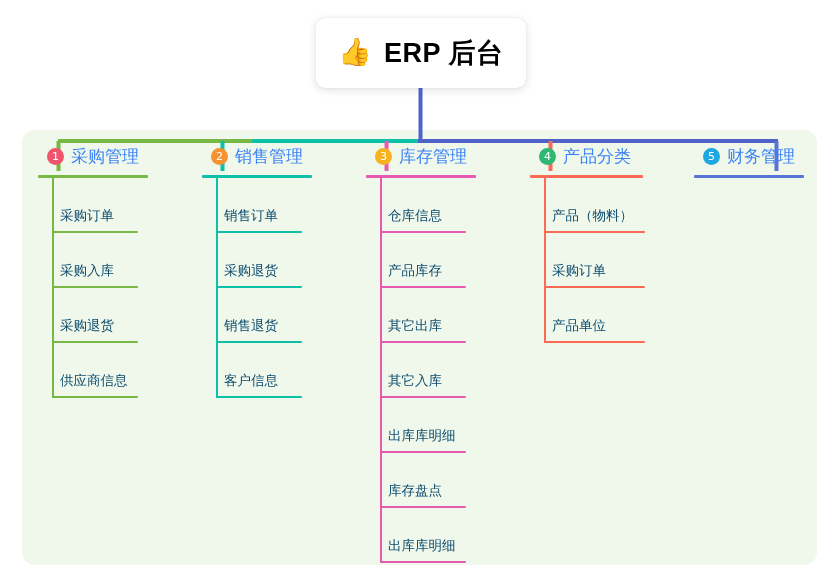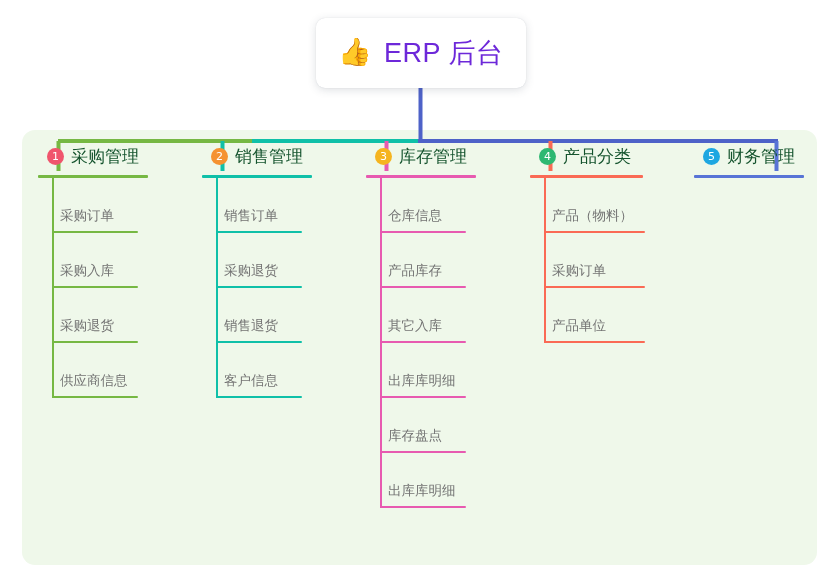--- a/index.html
+++ b/index.html
@@ -36,23 +36,24 @@
     box-sizing: border-box;
   }
   #root-emoji {
     font-size: 27px;
     line-height: 1;
     display: block;
     margin-top: -2px;
   }
   #root-label {
     font-size: 27px;
-    color: #6d28d9;
+    color: #000000;
     letter-spacing: 0.5px;
     white-space: nowrap;
+    font-weight: bold;
   }
 
   
   #panel {
     position: absolute;
     left: 22px;
     top: 130px;
     width: 795px;
     height: 435px;
     background: #eff8ea;
@@ -88,21 +89,21 @@
     border-radius: 50%;
     color: #ffffff;
     font-size: 11px;
     line-height: 17px;
     text-align: center;
     flex: 0 0 auto;
     font-family: "DejaVu Sans", sans-serif;
   }
   .col-title {
     font-size: 17px;
-    color: #14532d;
+    color: #3b82f6;
     white-space: nowrap;
   }
   .col-rule {
     height: 3px;
     margin-top: 7px;
     border-radius: 1px;
   }
   .leaves {
     position: relative;
     margin-top: 0;
@@ -110,21 +111,21 @@
   .leaf {
     position: relative;
     height: 55px;
     box-sizing: border-box;
   }
   .leaf-label {
     position: absolute;
     left: 22px;
     bottom: 8px;
     font-size: 13.5px;
-    color: #737373;
+    color: #0c4a6e;
     white-space: nowrap;
   }
   .leaf-rule {
     position: absolute;
     left: 14px;
     bottom: 0;
     height: 2px;
     border-radius: 1px;
   }
   .leaf-spine {
@@ -225,20 +226,24 @@
           <div class="leaf-spine" style="background: rgb(231, 90, 176);"></div>
           <div class="leaf">
             <span class="leaf-label">仓库信息</span>
             <div class="leaf-rule" style="background: rgb(231, 90, 176); width: 86px;"></div>
           </div>
           <div class="leaf">
             <span class="leaf-label">产品库存</span>
             <div class="leaf-rule" style="background: rgb(231, 90, 176); width: 86px;"></div>
           </div>
           <div class="leaf">
+            <span class="leaf-label">其它出库</span>
+            <div class="leaf-rule" style="background: rgb(231, 90, 176); width: 86px;"></div>
+          </div>
+          <div class="leaf">
             <span class="leaf-label">其它入库</span>
             <div class="leaf-rule" style="background: rgb(231, 90, 176); width: 86px;"></div>
           </div>
           <div class="leaf">
             <span class="leaf-label">出库库明细</span>
             <div class="leaf-rule" style="background: rgb(231, 90, 176); width: 86px;"></div>
           </div>
           <div class="leaf">
             <span class="leaf-label">库存盘点</span>
             <div class="leaf-rule" style="background: rgb(231, 90, 176); width: 86px;"></div>

